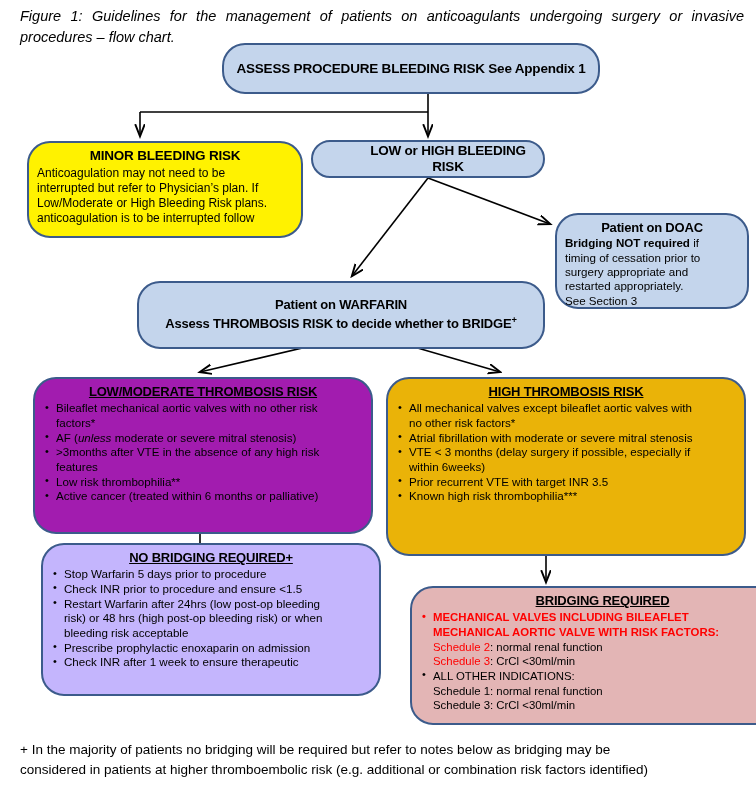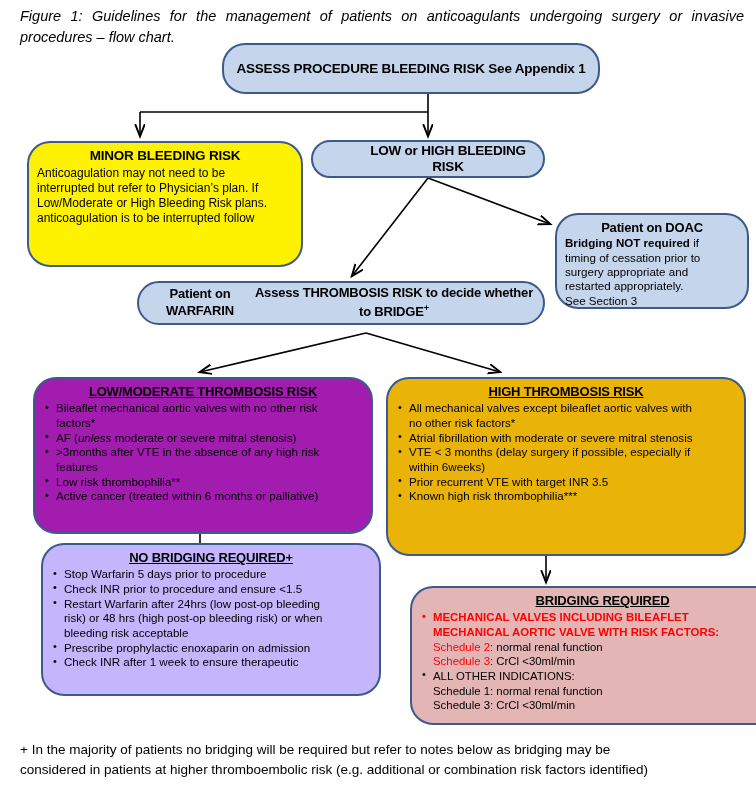--- a/index.html
+++ b/index.html
@@ -80,21 +80,21 @@
 
   
   #assess-box {
     left: 222px; top: 43px; width: 378px; height: 51px;
     background: #C4D5EC;
     display: flex; align-items: center; justify-content: center;
   }
   #assess-box .box-title { font-size: 13.5px; }
 
   #minor-box {
-    left: 27px; top: 141px; width: 276px; height: 126px;
+    left: 27px; top: 141px; width: 276px; height: 97px;
     background: #FFF200;
   }
   #minor-box .box-title { margin-bottom: 2px; font-size: 13.5px; }
   #minor-box .plain-lines p { font-size: 12px; }
 
   #lowhigh-box {
     left: 311px; top: 140px; width: 234px; height: 38px;
     background: #C4D5EC;
     display: flex; align-items: center; justify-content: center;
   }
@@ -102,23 +102,23 @@
 
   #doac-box {
     left: 555px; top: 213px; width: 194px; height: 96px;
     background: #C4D5EC;
   }
   #doac-box .box-title { font-size: 13px; margin-bottom: 1px; }
   #doac-box .plain-lines p { font-size: 11.6px; line-height: 1.24; }
   #doac-box .strong { font-weight: bold; }
 
   #warfarin-box {
-    left: 137px; top: 281px; width: 408px; height: 44px;
-    background: #C4D5EC;
-    display: flex; align-items: center; justify-content: center;
+    left: 137px; top: 281px; width: 408px; height: 68px;
+    background: #C4D5EC;
+    display: flex; flex-direction: column; align-items: center; justify-content: center;
   }
   #warfarin-box .box-title { font-size: 13px; line-height: 1.3; }
 
   #lowmod-box {
     left: 33px; top: 377px; width: 340px; height: 157px;
     background: #a21caf;
   }
   #lowmod-box .box-title { margin-bottom: 2px; }
 
   #high-box {

